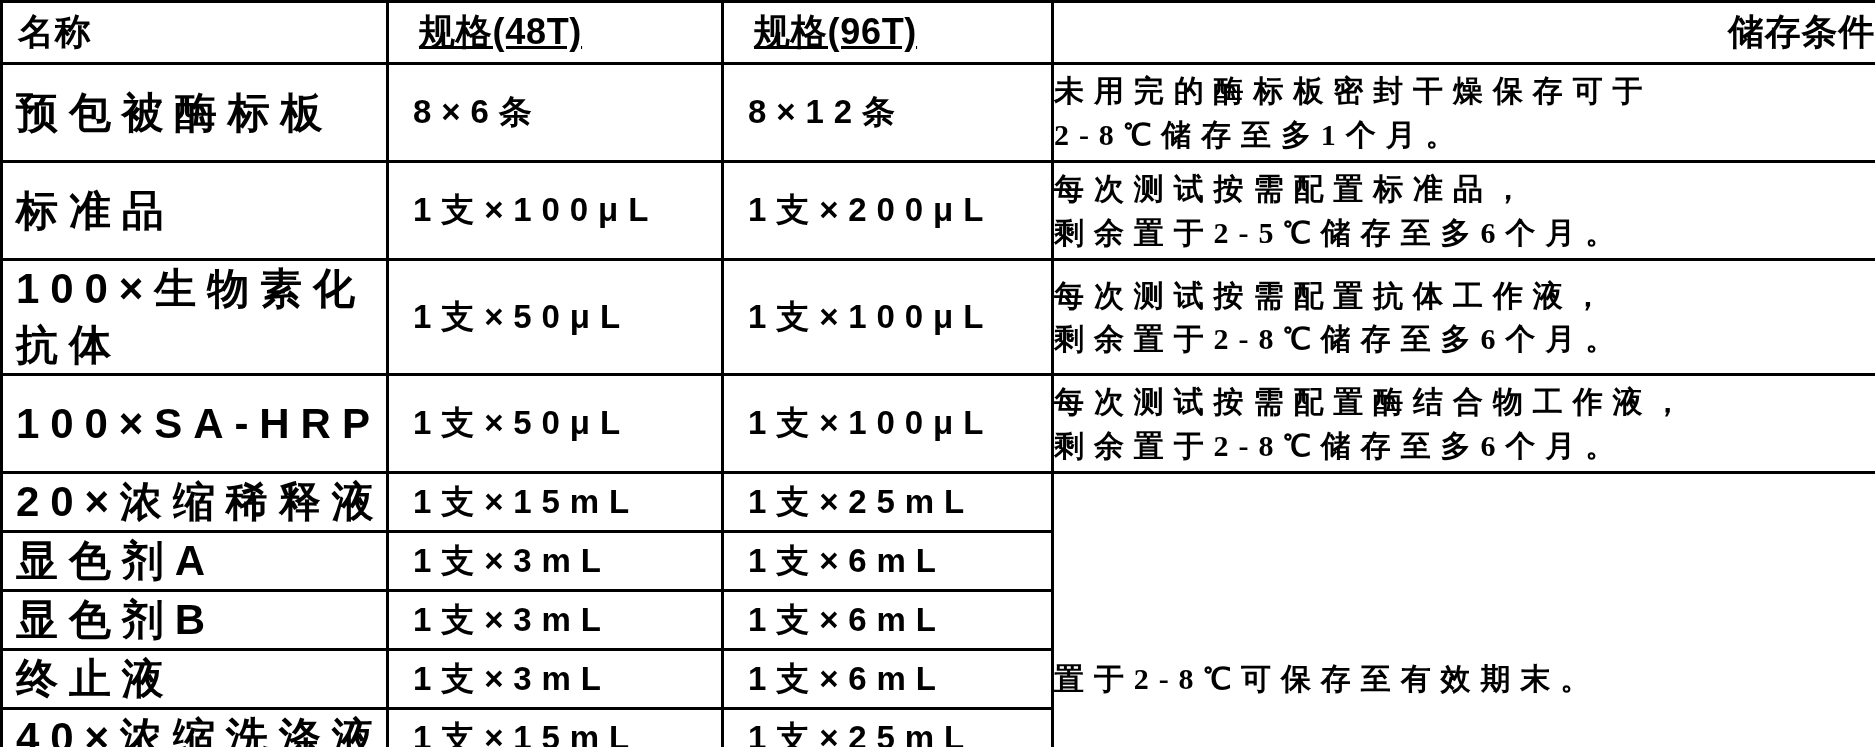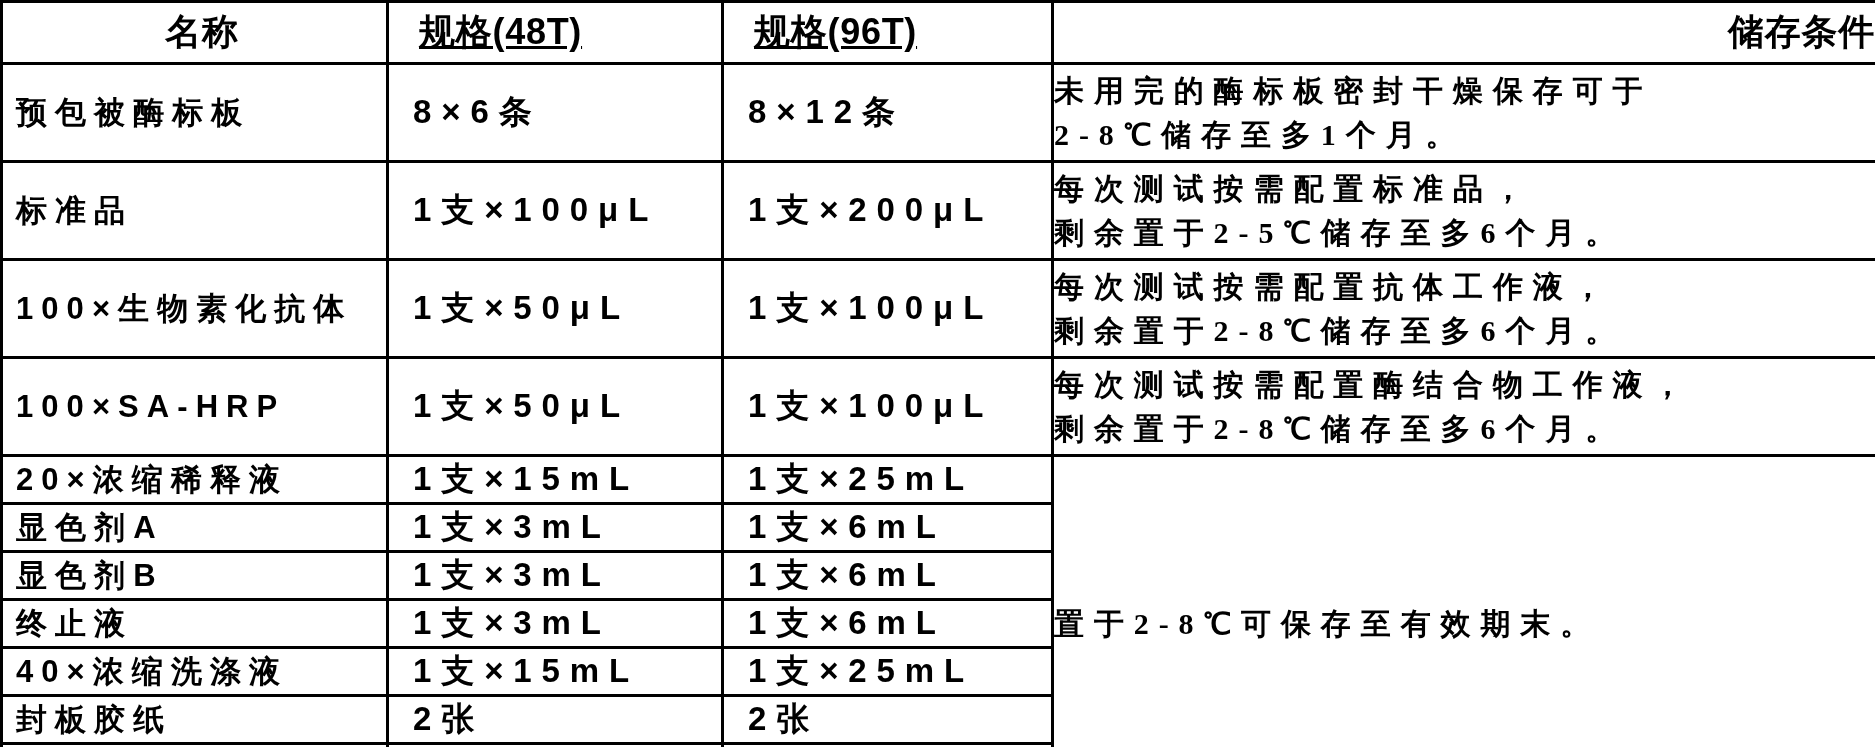--- a/index.html
+++ b/index.html
@@ -33,26 +33,26 @@
     padding: 0;
   }
   thead tr   { height: 62px; }
   tr.row-large { height: 98px; }
   tr.row-small { height: 41px; }
 
   th {
     font-size: 36px;
     letter-spacing: 0.02em;
   }
-  th.h-name    { text-align: center; padding-left: 15px; }
+  th.h-name    { text-align: left; padding-left: 15px; }
   th.h-spec    { text-align: left; padding-left: 30px; text-decoration: underline; }
   th.h-storage { text-align: right; }
 
   td.cell-name {
-    font-size: 31px;
+    font-size: 42px;
     text-align: left;
     padding-left: 13px;
     letter-spacing: 0.26em;
   }
   td.cell-spec {
     font-size: 33px;
     text-align: left;
     padding-left: 24px;
     letter-spacing: 0.30em;
   }

